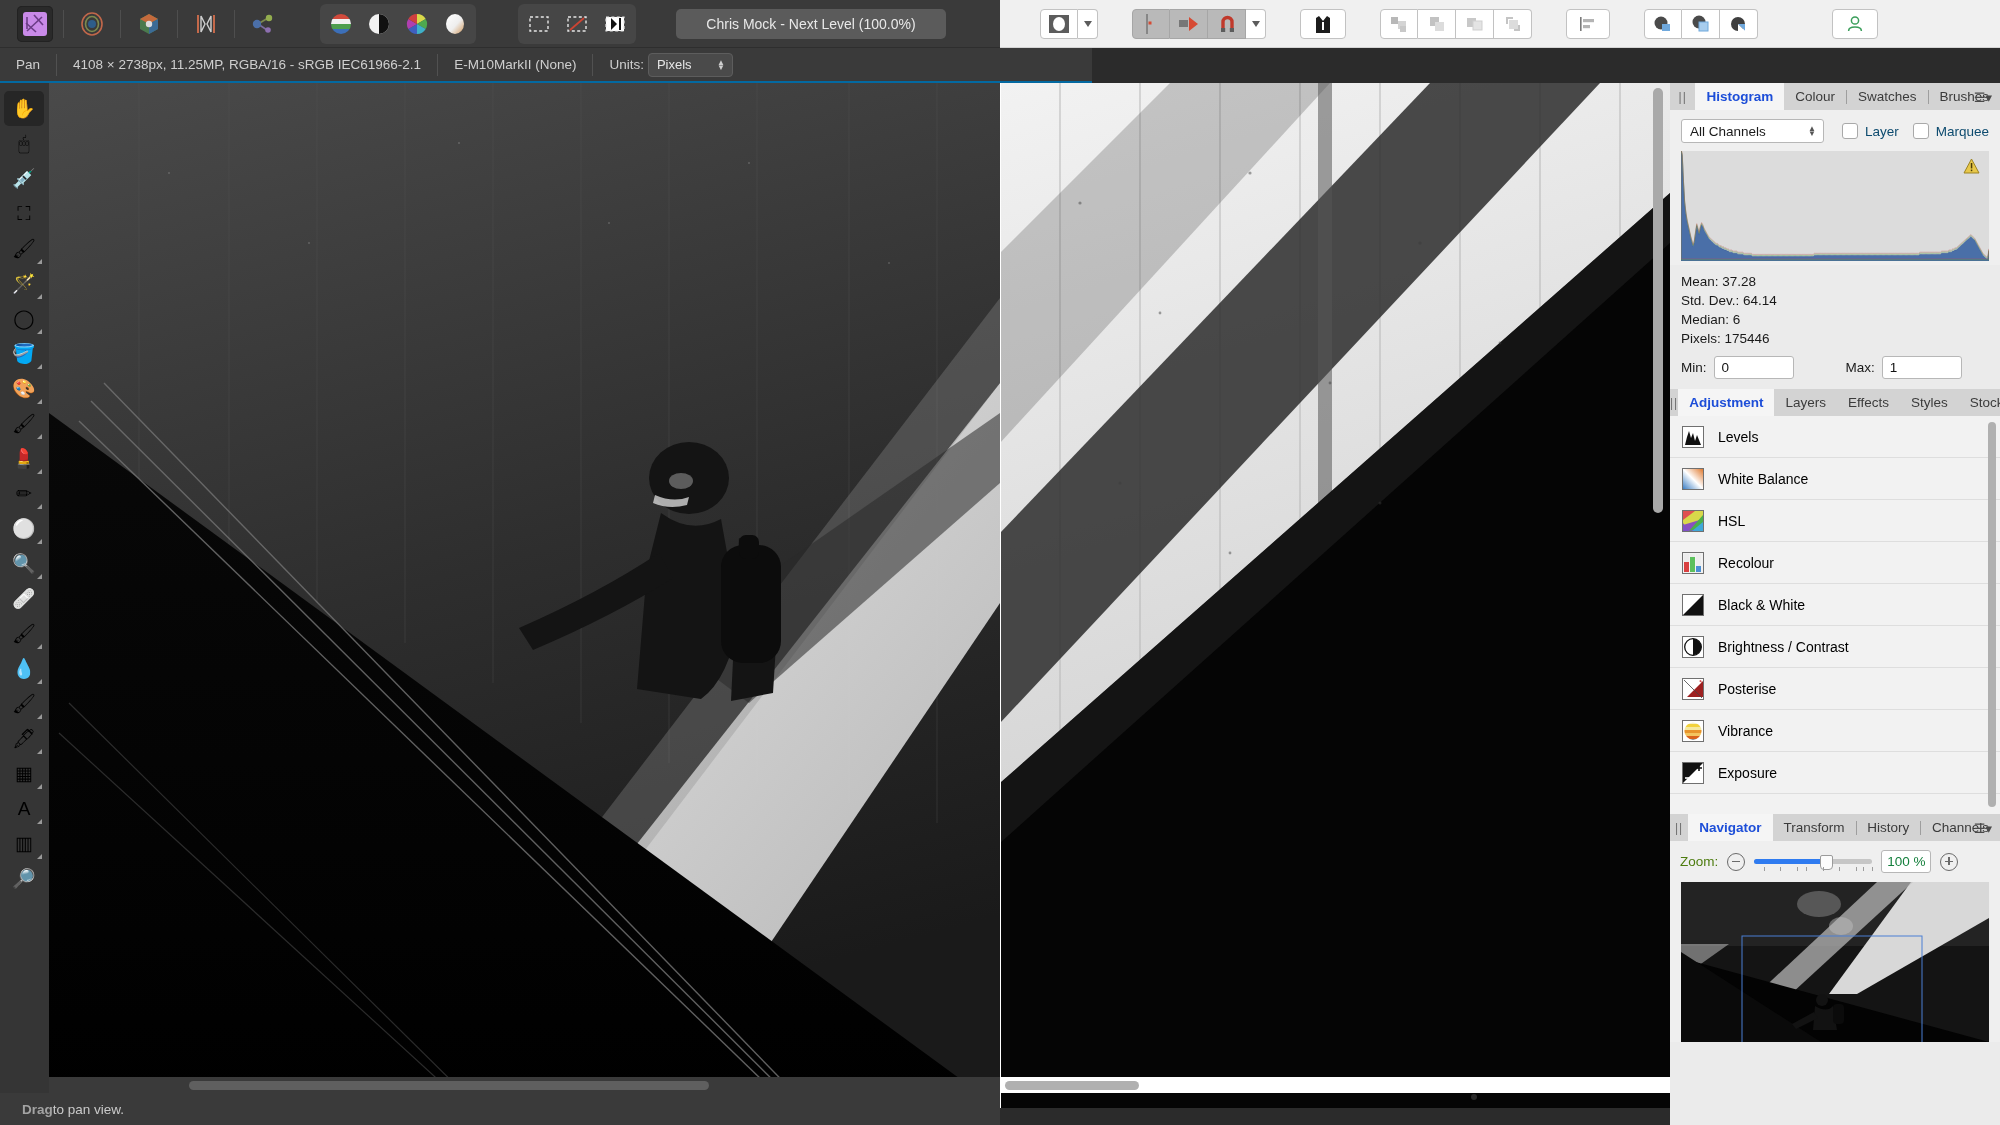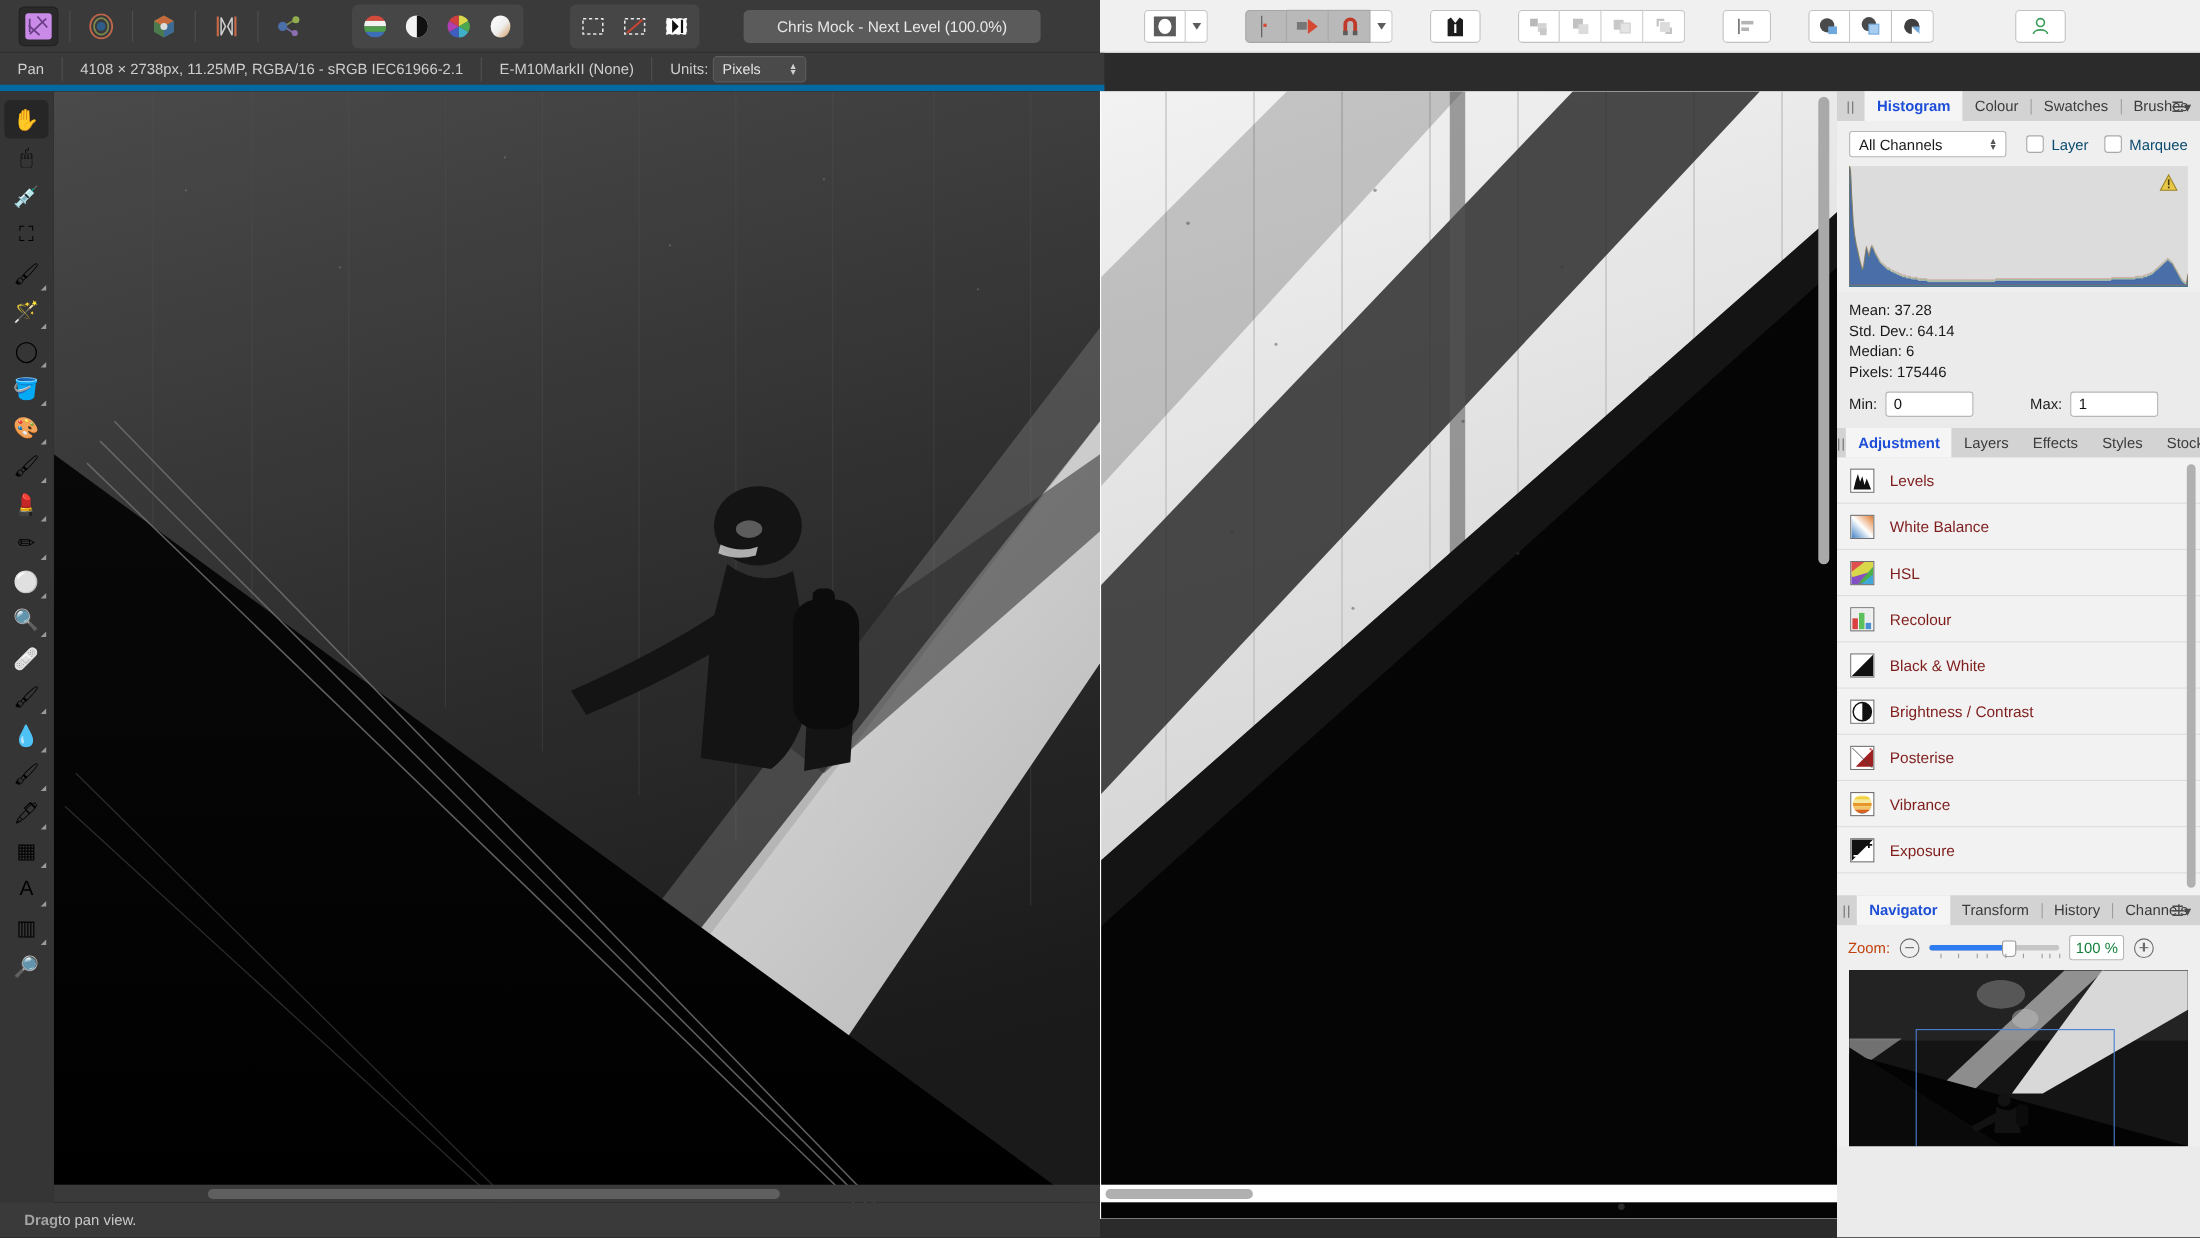--- a/index.html
+++ b/index.html
@@ -56,23 +56,23 @@
   .lgrp { display:flex; align-items:center; }
   .lgrp .lbtn:first-child { border-radius:4px 0 0 4px; }
   .lgrp .lbtn:last-child { border-radius:0 4px 4px 0; }
   .lgrp .lbtn:only-child { border-radius:4px; }
   .lgrp .lbtn + .lbtn { border-left:none; }
   .lbtn.on { background:#b9b9b9; border-color:#a6a6a6; }
   .lspace { width:34px; }
 
   
   .ctxbar {
-    position:absolute; left:0; top:48px; width:1004px; height:35px;
+    position:absolute; left:0; top:48px; width:1092px; height:35px;
     background:#3a3a3a; display:flex; align-items:center;
-    color:#cfcfcf; font-size:13.5px; border-bottom:6px solid #0369a1;
+    color:#cfcfcf; font-size:13.5px; border-bottom:2px solid #0369a1;
   }
   .ctx-item { padding:0 16px; white-space:nowrap; }
   .ctx-sep { width:1px; height:22px; background:#515151; }
   .ctx-select {
     background:#4a4a4a; border:1px solid #5d5d5d; border-radius:4px;
     height:24px; min-width:85px; display:flex; align-items:center;
     padding:0 8px; color:#e6e6e6; font-size:13px; position:relative;
     margin-left:4px;
   }
   .ctx-select .arrows {
@@ -191,39 +191,39 @@
     height:23px; width:80px; display:flex; align-items:center;
     padding:0 7px; font-size:13.5px; color:#111; margin-left:7px;
   }
 
   
   .adj-list {
     background:#f2f2f2; height:398px; overflow:hidden; position:relative;
   }
   .adj-item {
     height:42px; display:flex; align-items:center; padding-left:12px;
-    border-bottom:1px solid #dedede; font-size:14px; color:#7f1d1d;
+    border-bottom:1px solid #dedede; font-size:14px; color:#000000;
   }
   .adj-ico {
     width:22px; height:22px; margin-right:14px; flex:none;
     border:1px solid #707070; background:#fff; position:relative; overflow:hidden;
   }
   .adj-scroll {
     position:absolute; right:4px; top:6px; width:8px; height:385px;
     background:#b0b0b0; border-radius:4px;
   }
   .panel-scroll-left {
     position:absolute; left:-17px; top:5px; width:10px; height:425px;
     background:#a9a9a9; border-radius:5px;
   }
 
   
   .nav-body { background:#efefef; }
   .zoomrow { display:flex; align-items:center; padding:9px 10px; }
-  .zlabel { font-size:13.5px; color:#c2410c; margin-right:9px; }
+  .zlabel { font-size:13.5px; color:#4d7c0f; margin-right:9px; }
   .circ {
     width:18px; height:18px; border-radius:50%; border:1.6px solid #6a6a6a;
     position:relative; flex:none;
   }
   .circ::before {
     content:""; position:absolute; left:3.4px; top:7.2px; width:8px; height:1.8px; background:#6a6a6a;
   }
   .circ.plus::after {
     content:""; position:absolute; top:3.4px; left:7.2px; width:1.8px; height:8px; background:#6a6a6a;
   }

